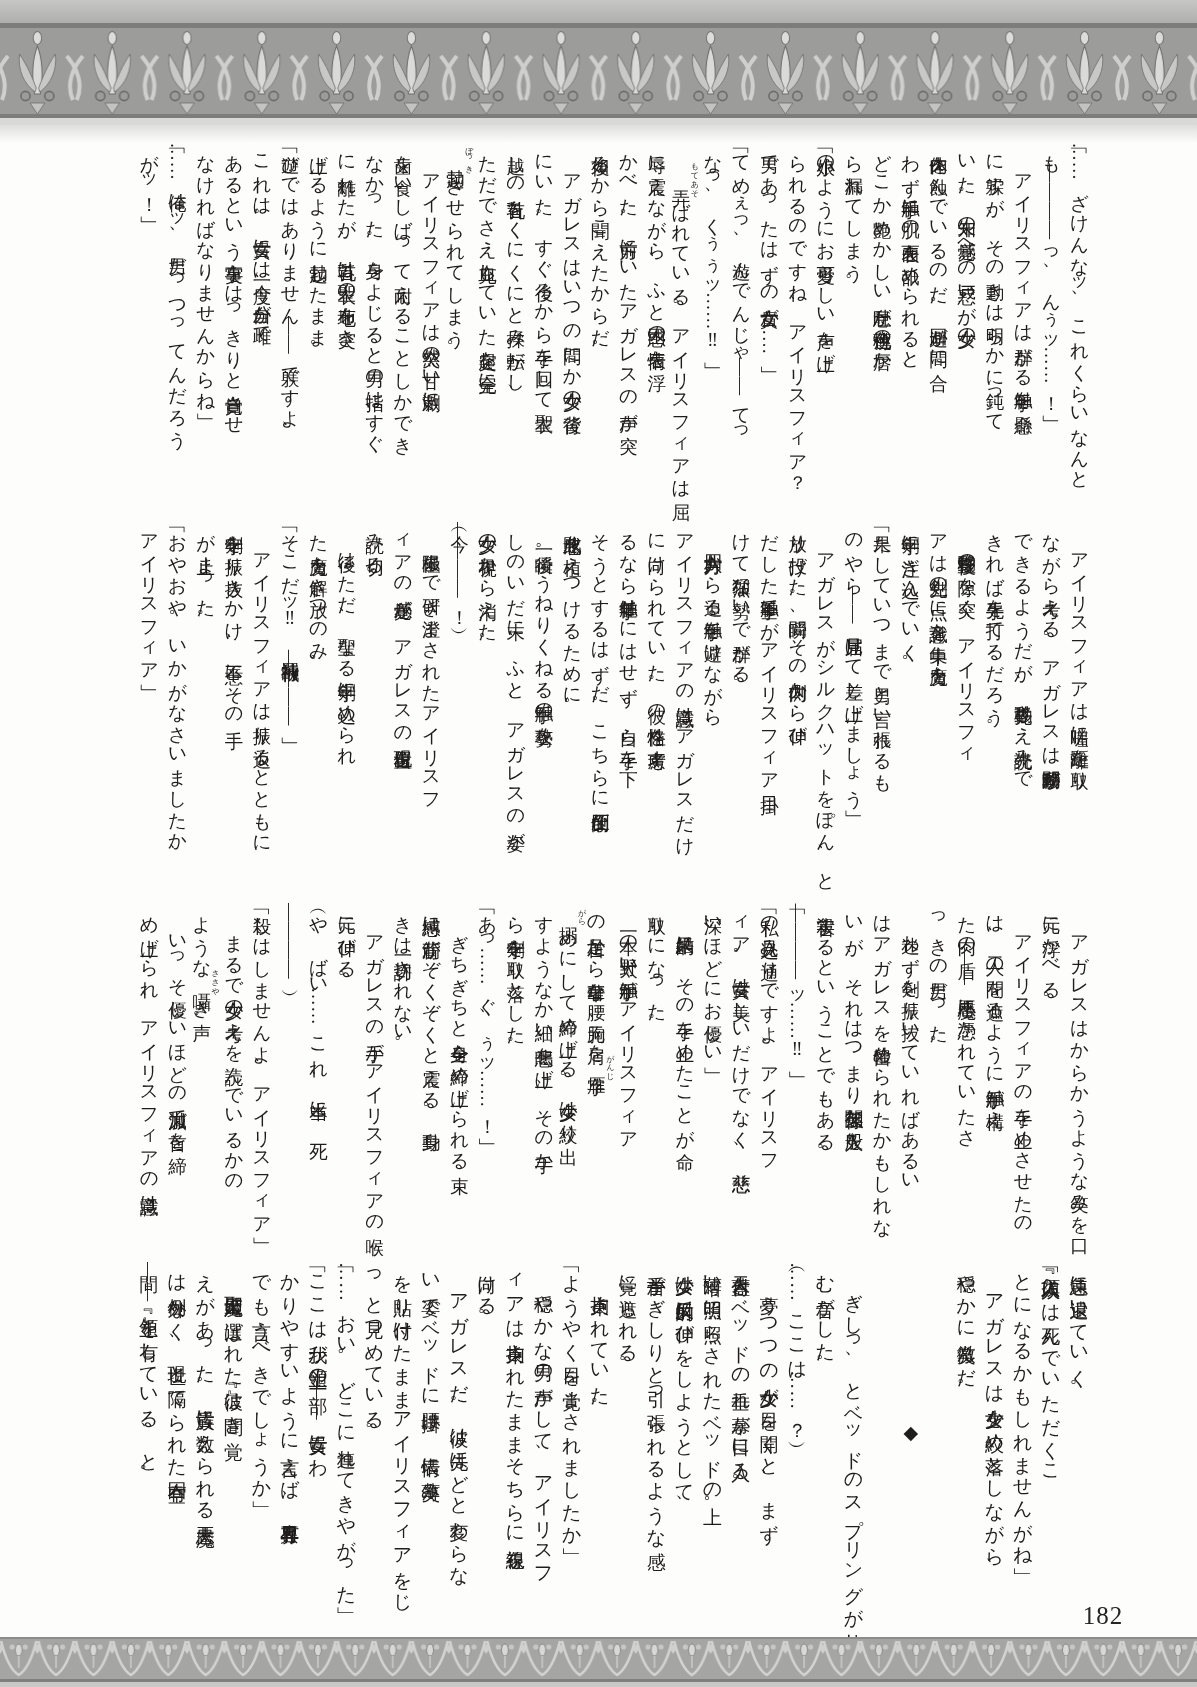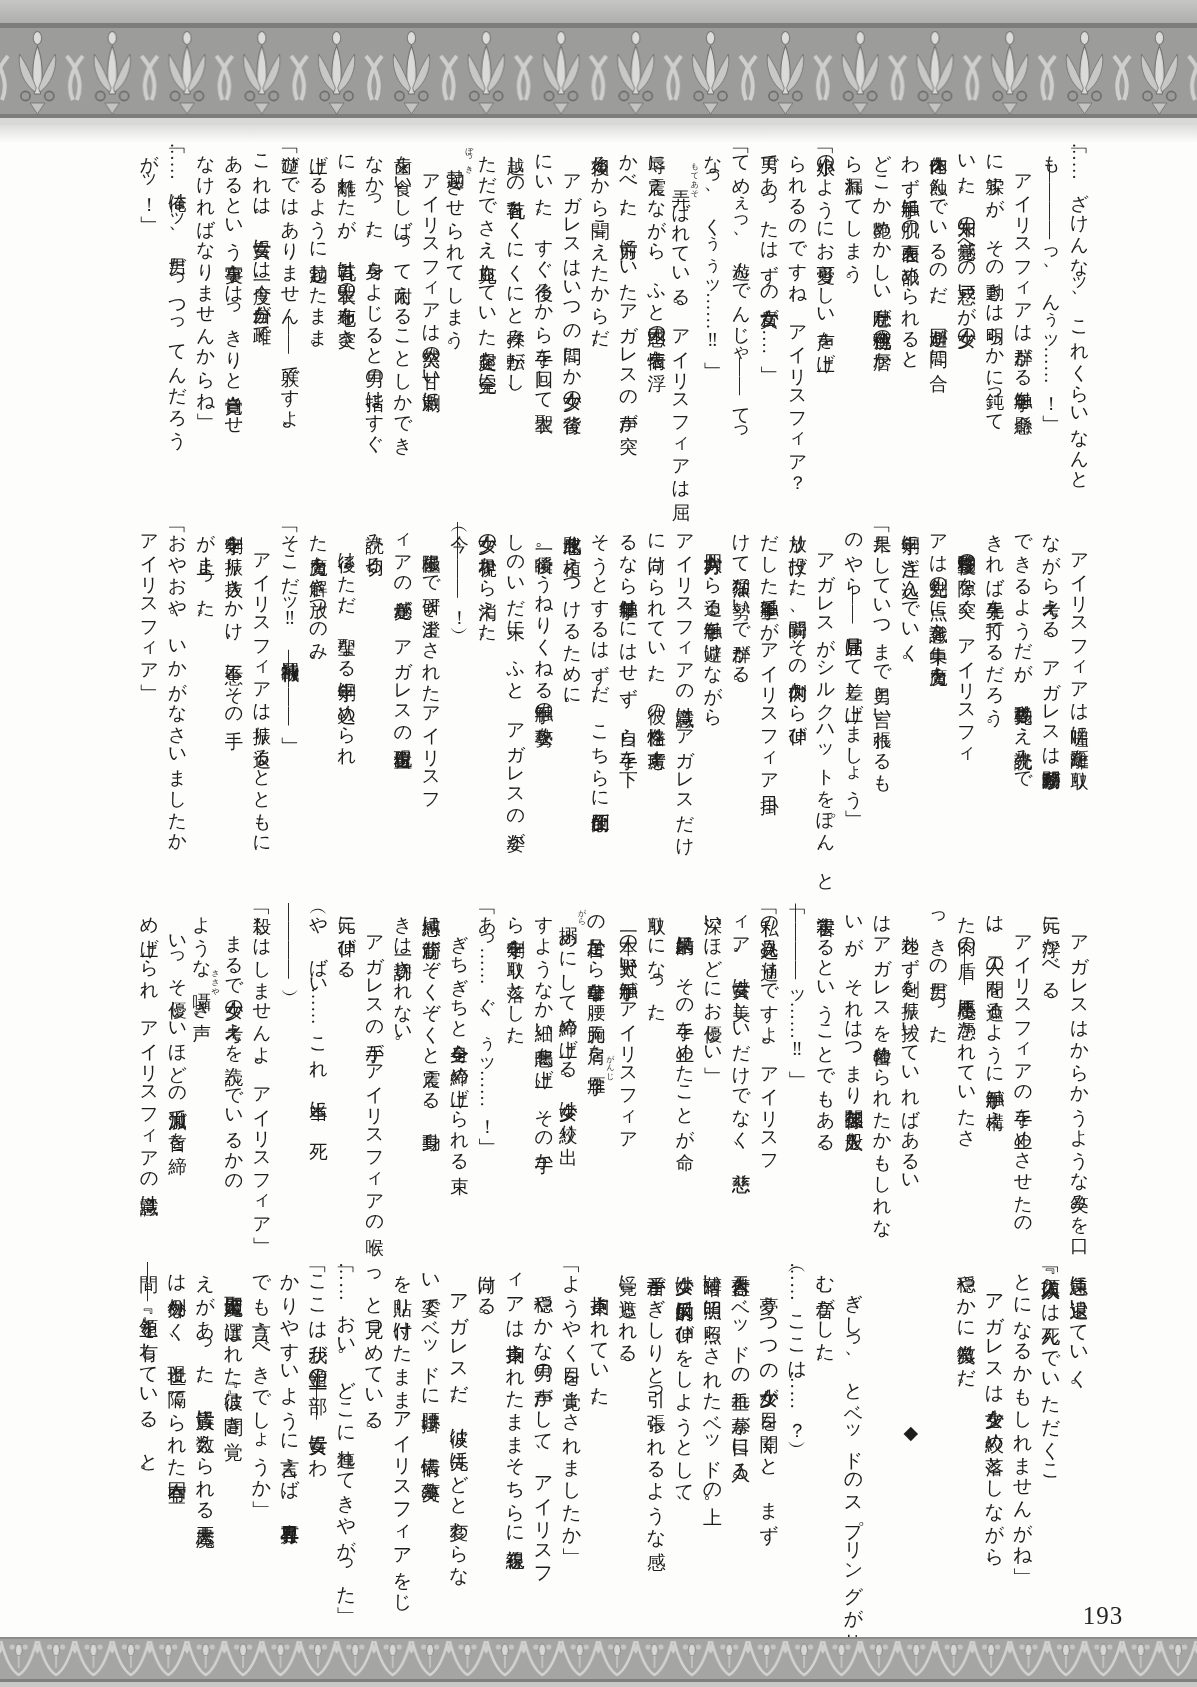--- a/index.html
+++ b/index.html
@@ -87,21 +87,21 @@
     <rect x="0" y="114" width="1197" height="4" fill="#7d7d7b"></rect>
     <rect x="0" y="118" width="1197" height="7" fill="#d9d9d7"></rect>
   </svg>
   <div class="paper-fade-top"></div>
 
   <div class="band band-sm band1"><div class="vline">「……ざけんなッ、これくらいなんと</div><div class="vline">も――――っ、んぅッ……！」</div><div class="vline">　アイリスフィアは群がる触手を懸命</div><div class="vline">に躱すが、その動きは明らかに鈍って</div><div class="vline">いた。未知の感覚への戸惑いが少女の</div><div class="vline">肉体を蝕んでいるのだ。回避が間に合</div><div class="vline">わず触手に肌の表面を舐められると、</div><div class="vline">どこか艶めかしい吐息が薄桃色の唇か</div><div class="vline">ら漏れてしまう。</div><div class="vline">「小娘のようにお可愛らしい声を上げ</div><div class="vline">られるのですね、アイリスフィア？</div><div class="vline">男であったはずの貴女が……」</div><div class="vline">「てめぇっ、遊んでんじゃ――てっ</div><div class="vline">なっ、くぅぅッ……‼」</div><div class="vline">　<ruby>弄<rt>もてあそ</rt></ruby>ばれている。アイリスフィアは屈</div><div class="vline">辱に震えながら、ふと困惑の表情を浮</div><div class="vline">かべた。前方にいたアガレスの声が突</div><div class="vline">如後ろから聞こえたからだ。</div><div class="vline">　アガレスはいつの間にか少女の背後</div><div class="vline">にいた。すぐ後ろから手を回して聖衣</div><div class="vline">越しの乳首をくにくにと揉み転がし、</div><div class="vline">ただでさえ充血していた突起を完全に</div><div class="vline"><ruby>勃起<rt>ぼっき</rt></ruby>させられてしまう。</div><div class="vline">　アイリスフィアは突然の甘い刺激に、</div><div class="vline">歯を食いしばって耐えることしかでき</div><div class="vline">なかった。身をよじると男の指はすぐ</div><div class="vline">に離れたが、乳首は聖衣の布地を突き</div><div class="vline">上げるように勃起したまま。</div><div class="vline">「遊びではありません――躾ですよ、</div><div class="vline">これは。貴女には今一度、自分が雌で</div><div class="vline">あるという事実をはっきりと自覚させ</div><div class="vline">なければなりませんからね」</div><div class="vline">「……俺はッ、男だっつってんだろう</div><div class="vline">がッ！」</div></div>
   <div class="band band-sm band2"><div class="vline">　アイリスフィアは咄嗟に距離を取り</div><div class="vline">ながら考える。アガレスは瞬間移動が</div><div class="vline">できるようだが、移動先さえ先読みで</div><div class="vline">きれば先手を打てるだろう。</div><div class="vline">　移動直後の隙を突く。アイリスフィ</div><div class="vline">アは剣先の一点に意識を集中、魔力を</div><div class="vline">十字剣に注ぎ込んでいく。</div><div class="vline">「果たしていつまで男と言い張れるも</div><div class="vline">のやら――見届けて差し上げましょう」</div><div class="vline">　アガレスがシルクハットをぽん、と</div><div class="vline">放り投げた。瞬間、その内側から伸び</div><div class="vline">だした触手全てがアイリスフィア目掛</div><div class="vline">けて猛烈な勢いで群がる。</div><div class="vline">　四方八方から迫る触手を避けながら、</div><div class="vline">アイリスフィアの意識はアガレスだけ</div><div class="vline">に向けられていた。彼の性格を考慮す</div><div class="vline">るなら触手任せにはせず、自ら手を下</div><div class="vline">そうとするはずだ。こちらに圧倒的な</div><div class="vline">敗北感を植えつけるために。</div><div class="vline">　一瞬後。うねりくねる触手の攻勢を</div><div class="vline">しのいだ末に、ふと、アガレスの姿が</div><div class="vline">少女の視界から消えた。</div><div class="vline">（今――――！）</div><div class="vline">　極限まで研ぎ澄まされたアイリスフ</div><div class="vline">ィアの感覚が、アガレスの出現位置を</div><div class="vline">読み切る。</div><div class="vline">　後はただ、聖なる十字剣に込められ</div><div class="vline">た魔力を解き放つのみ。</div><div class="vline">「そこだッ‼　神罰執行――――」</div><div class="vline">　アイリスフィアは振り返るとともに</div><div class="vline">十字剣を振り抜きかけ、不意にその手</div><div class="vline">が止まった。</div><div class="vline">「おやおや。いかがなさいましたか、</div><div class="vline">アイリスフィア」</div></div>
   <div class="band band-sm band3"><div class="vline">　アガレスはからかうような笑みを口</div><div class="vline">元に浮かべる。</div><div class="vline">　アイリスフィアの手を止めさせたの</div><div class="vline">は、二人の間を遮るように触手が構え</div><div class="vline">た肉の盾――小悪魔に憑かれていたさ</div><div class="vline">っきの男だった。</div><div class="vline">　迷わず剣を振り抜いていればあるい</div><div class="vline">はアガレスを仕留められたかもしれな</div><div class="vline">いが、それはつまり無関係な一般人を</div><div class="vline">殺害するということでもある。</div><div class="vline">「――――ッ……‼」</div><div class="vline">「私の見込み通りですよ、アイリスフ</div><div class="vline">ィア。貴女は美しいだけでなく、慈悲</div><div class="vline">深いほどにお優しい」</div><div class="vline">　結果的に、その手を止めたことが命</div><div class="vline">取りになった。</div><div class="vline">　一本の野太い触手がアイリスフィア</div><div class="vline">の足首から華奢な腰、胸元、肩を<ruby>雁字<rt>がんじ</rt></ruby></div><div class="vline"><ruby>搦<rt>がら</rt></ruby>めにして締め上げる。少女は絞り出</div><div class="vline">すようなか細い悲鳴を上げ、その手か</div><div class="vline">ら十字剣を取り落とした。</div><div class="vline">「あっ……ぐ、ぅッ……！」</div><div class="vline">　ぎちぎちと全身を締め上げられる束</div><div class="vline">縛感に背筋がぞくぞくと震える。身動</div><div class="vline">きは一切許されない。</div><div class="vline">　アガレスの手がアイリスフィアの喉</div><div class="vline">元に伸びる。</div><div class="vline">（や、ばい……これ、本当に、死</div><div class="vline">――――）</div><div class="vline">「殺しはしませんよ、アイリスフィア」</div><div class="vline">　まるで少女の考えを読んでいるかの</div><div class="vline">ような<ruby>囁<rt>ささや</rt></ruby>き声。</div><div class="vline">　いっそ優しいほどの力加減で首を締</div><div class="vline">め上げられ、アイリスフィアの意識は</div></div>
   <div class="band band-lg band4"><div class="vline">急速に遠退いていく。</div><div class="vline">「『入須瑛人』には死んでいただくこ</div><div class="vline">とになるかもしれませんがね」</div><div class="vline">　アガレスは少女を絞め落としながら、</div><div class="vline">穏やかに微笑んだ。</div><div class="vline">　</div><div class="vline">　　　　　　　　◆</div><div class="vline">　</div><div class="vline">　ぎしっ、とベッドのスプリングが軋</div><div class="vline">む音がした。</div><div class="vline">（……ここは……？）</div><div class="vline">　夢うつつの少女が目を開くと、まず</div><div class="vline">天蓋付きベッドの垂れ幕が目に入る。</div><div class="vline">薄暗い照明に照らされたベッドの上。</div><div class="vline">少女は反射的に伸びをしようとして、</div><div class="vline">手首がぎしりと引っ張られるような感</div><div class="vline">覚に遮られる。</div><div class="vline">　拘束されていた。</div><div class="vline">「ようやく目を覚まされましたか」</div><div class="vline">　穏やかな男の声がして、アイリスフ</div><div class="vline">ィアは拘束されたままそちらに視線を</div><div class="vline">向ける。</div><div class="vline">　アガレスだ。彼は先ほどと変わらな</div><div class="vline">い姿でベッドに腰掛け、表情に薄笑み</div><div class="vline">を貼り付けたままアイリスフィアをじ</div><div class="vline">っと見つめている。</div><div class="vline">「……おい。どこに連れてきやがった」</div><div class="vline">「ここは我が領土の一部――貴女にわ</div><div class="vline">かりやすいように言えば、専有異界と</div><div class="vline">でも言うべきでしょうか」</div><div class="vline">　聖魔天姫に選ばれた『彼』は聞き覚</div><div class="vline">えがあった。貴族に数えられる大悪魔</div><div class="vline">は例外なく、現世と隔てられた固有空</div><div class="vline">間――『領土』を有している、と。</div></div>
 
-  <div class="page-number">193</div>
+  <div class="page-number">182</div>
 
   <svg class="bottom-border" width="1197" height="50" xmlns="http://www.w3.org/2000/svg">
     <defs>
       <pattern id="bb" x="0" y="2" width="37.4" height="40" patternUnits="userSpaceOnUse">
 
         <path d="M1 2 C6 22 12 32 18.7 36 C25.4 32 31.4 22 36.4 2" fill="none" stroke="#d3d3d1" stroke-width="2.6"></path>
 
         <path d="M0 5 L3.2 10 L0 15 L-3.2 10 Z" fill="#d0d0ce"></path>
         <path d="M37.4 5 L40.6 10 L37.4 15 L34.2 10 Z" fill="#d0d0ce"></path>
 

